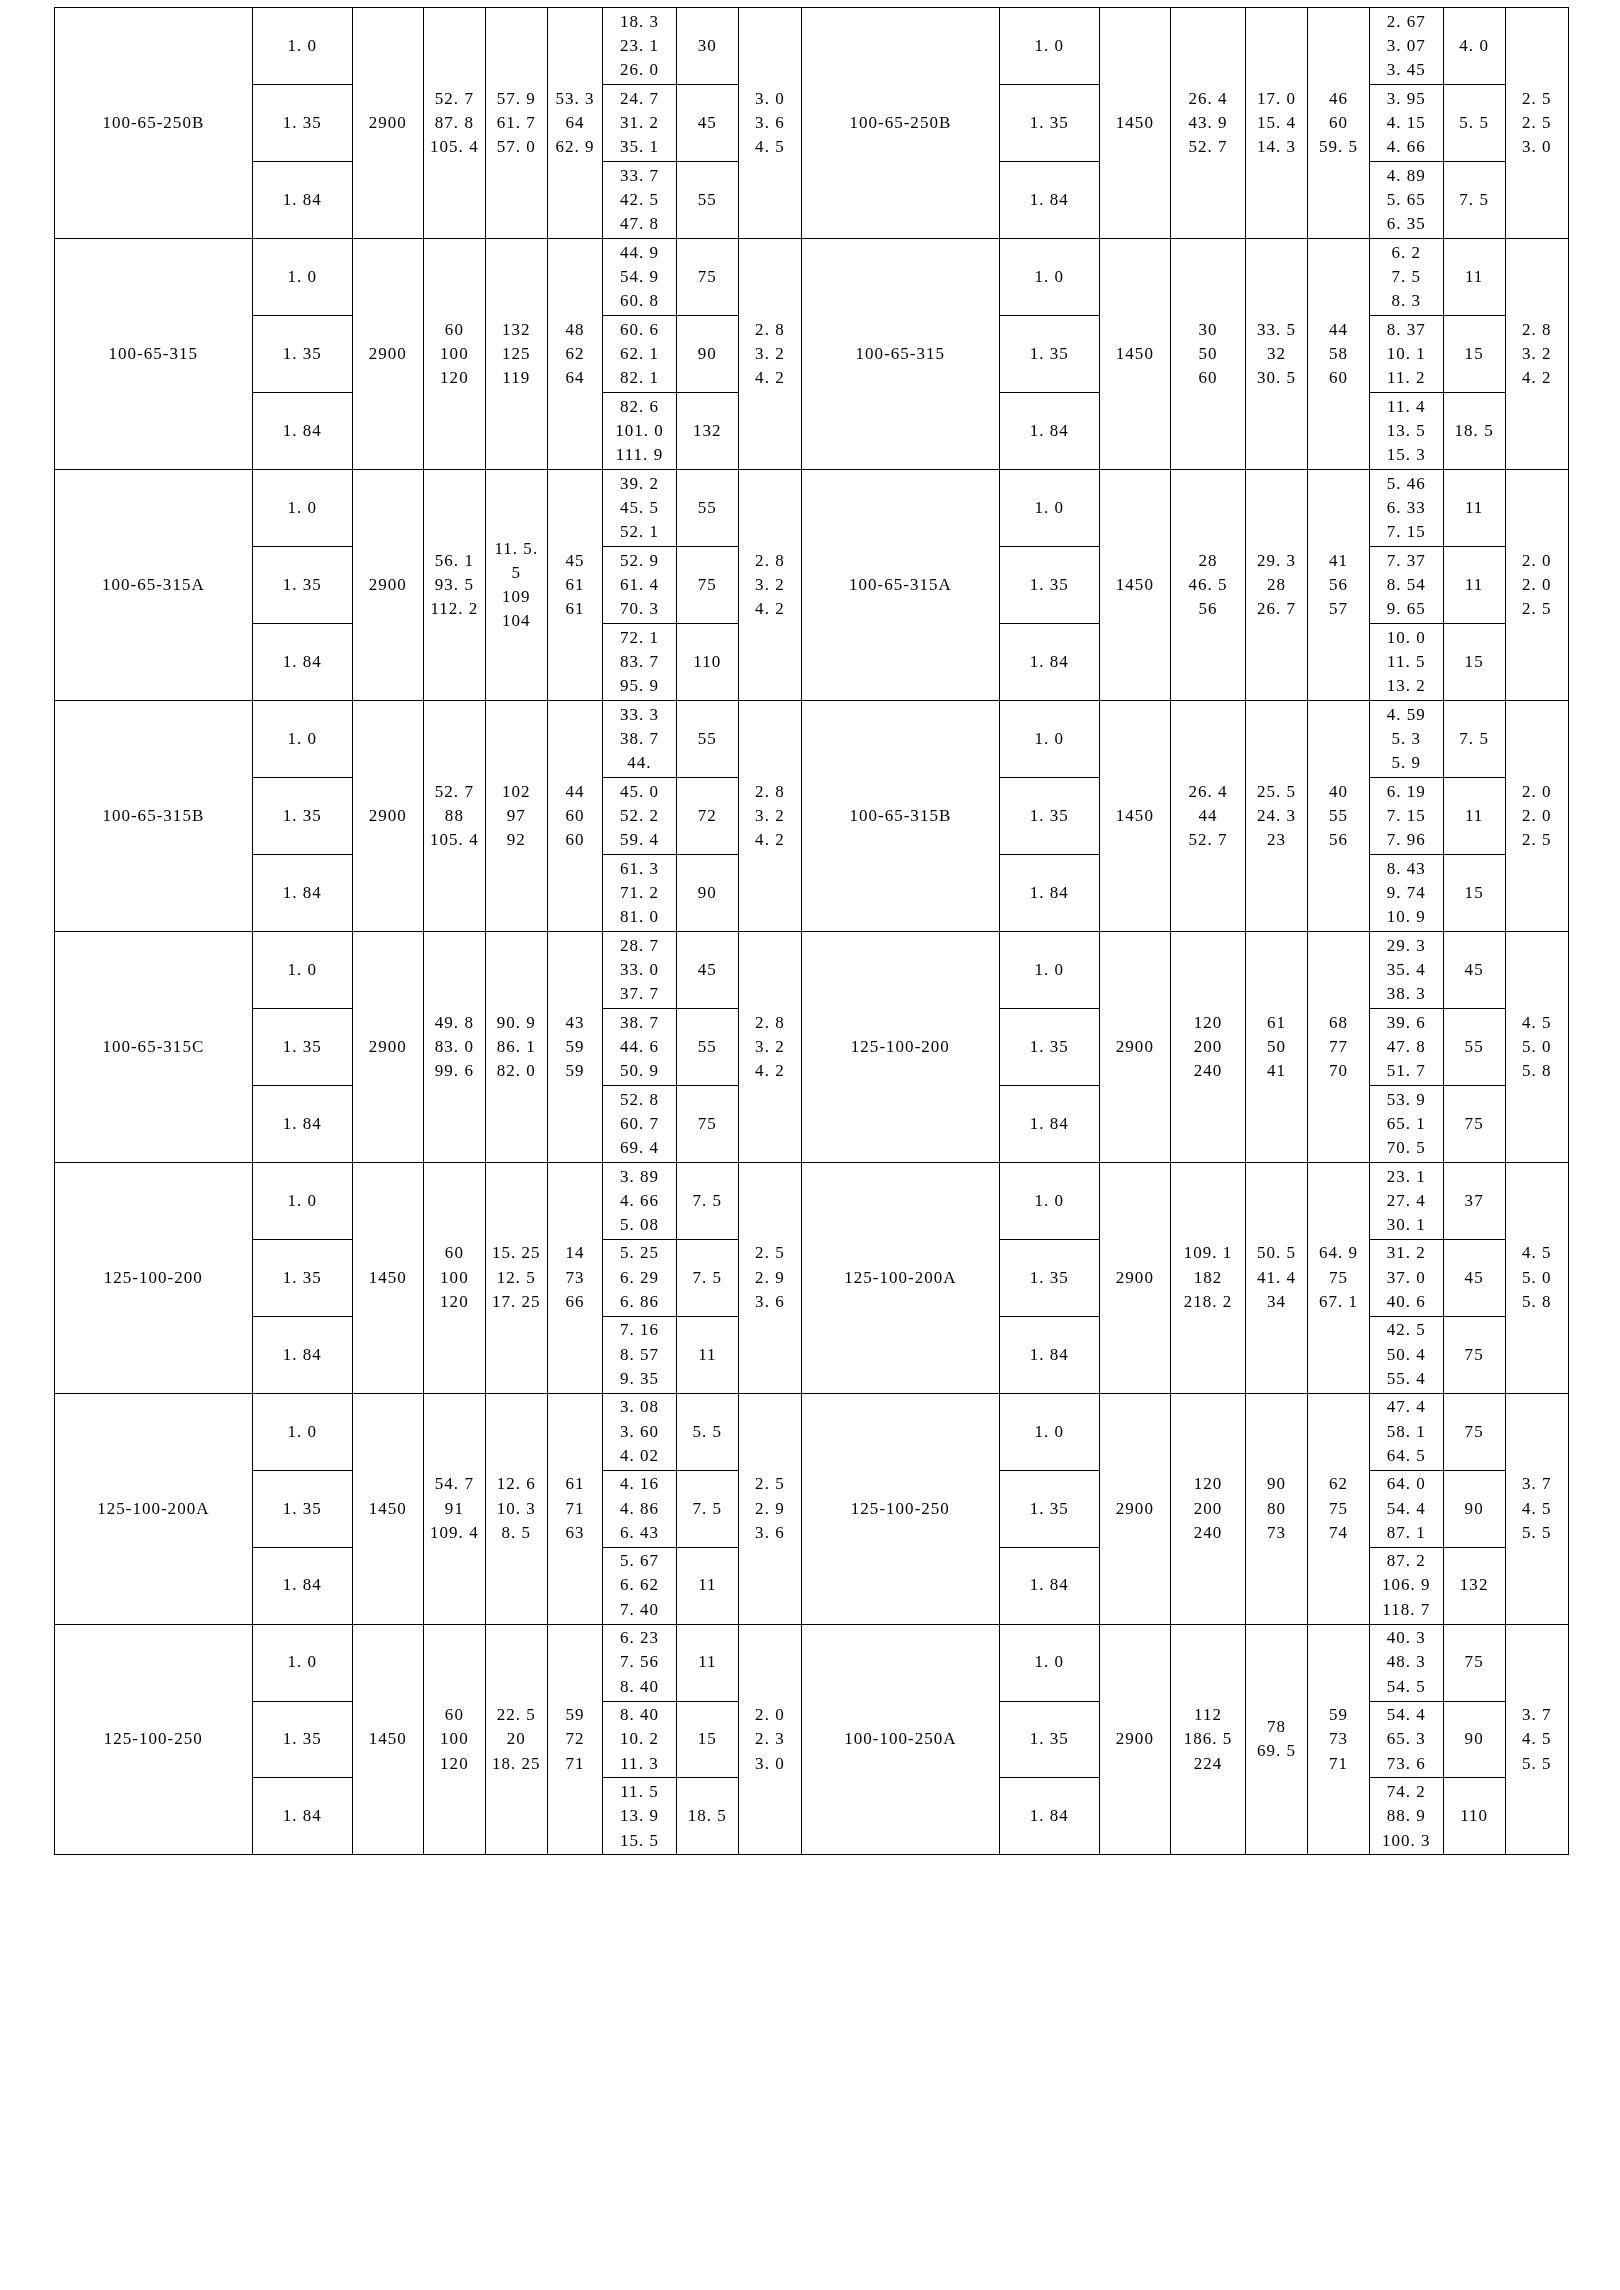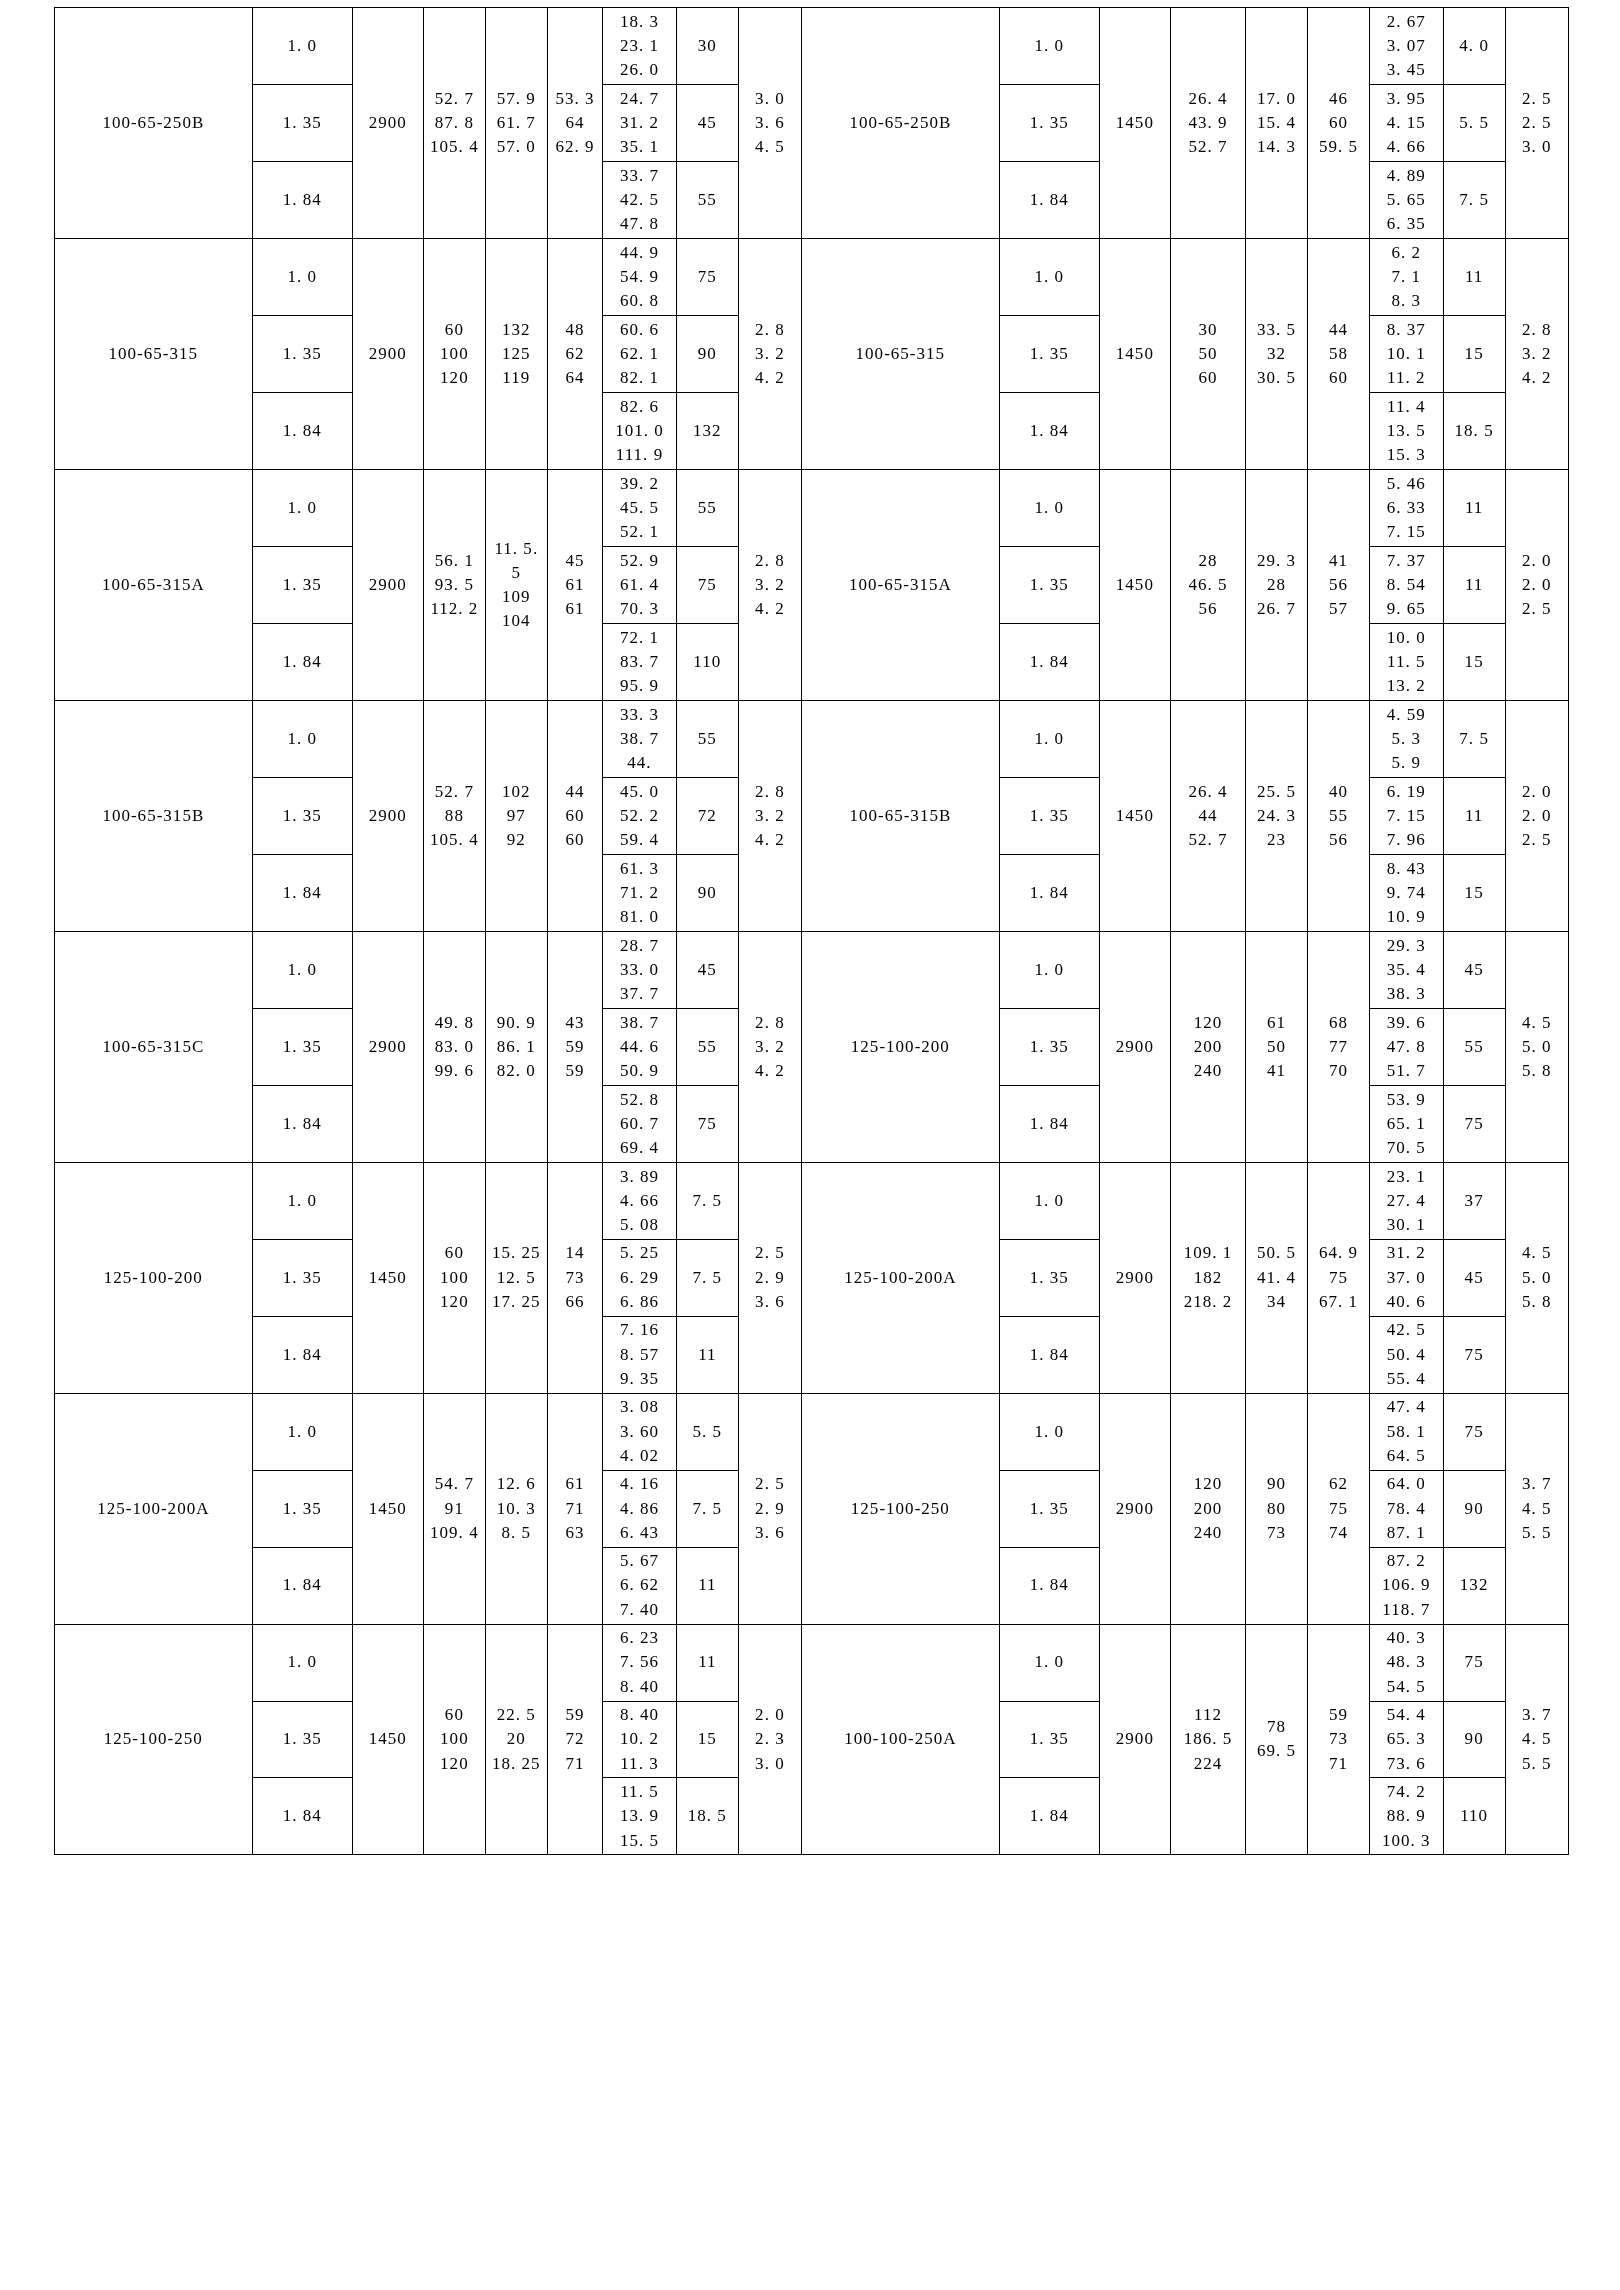--- a/index.html
+++ b/index.html
@@ -181,21 +181,21 @@
           <td class="shade multi" rowspan="3">30
 50
 60</td>
           <td class="shade multi" rowspan="3">33. 5
 32
 30. 5</td>
           <td class="shade multi" rowspan="3">44
 58
 60</td>
           <td class="shade multi">6. 2
-7. 1
+7. 5
 8. 3</td>
           <td class="shade">11</td>
           <td class="shade multi" rowspan="3">2. 8
 3. 2
 4. 2</td>
         </tr>
         <tr>
           <td class="shade">1. 35</td>
           <td class="shade multi">60. 6
 62. 1
@@ -517,21 +517,21 @@
 5. 5</td>
         </tr>
         <tr>
           <td class="plain">1. 35</td>
           <td class="plain multi">4. 16
 4. 86
 6. 43</td>
           <td class="plain">7. 5</td>
           <td class="plain">1. 35</td>
           <td class="plain multi">64. 0
-78. 4
+54. 4
 87. 1</td>
           <td class="plain">90</td>
         </tr>
         <tr>
           <td class="plain">1. 84</td>
           <td class="plain multi">5. 67
 6. 62
 7. 40</td>
           <td class="plain">11</td>
           <td class="plain">1. 84</td>

